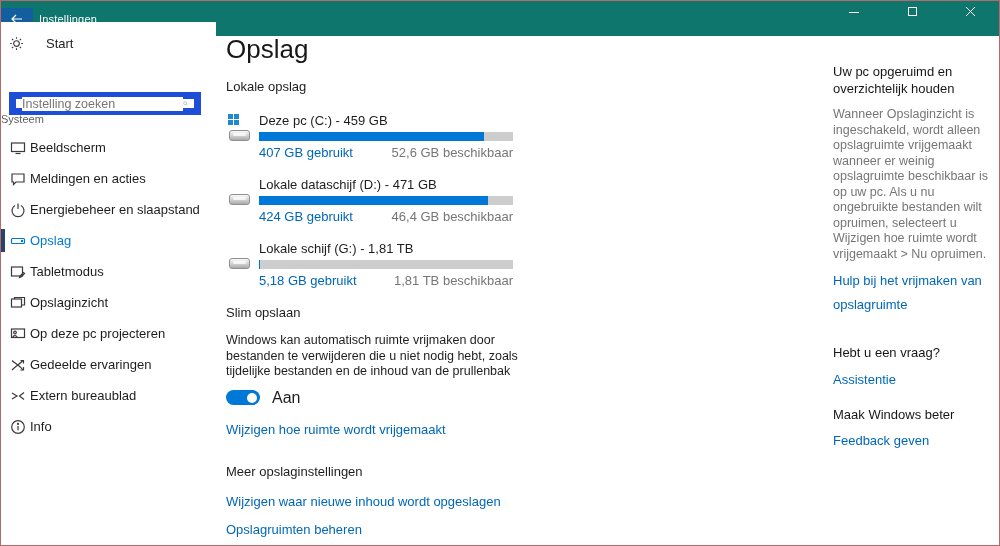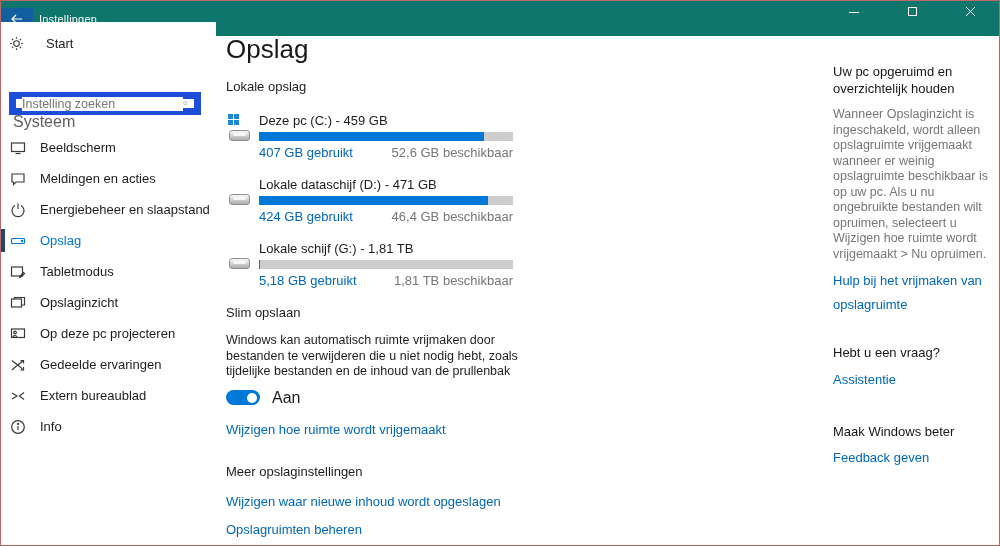--- a/index.html
+++ b/index.html
@@ -13,23 +13,23 @@
   .tb-title { color:#fff; font-size:11px; margin-left:6px; letter-spacing:.2px; }
   .tb-controls { position:absolute; right:0; top:0; height:21px; display:flex; align-items:center; }
   .tb-btn { width:58px; height:21px; display:flex; align-items:center; justify-content:center; cursor:pointer; }
 
   
   .sidebar { position:absolute; top:21px; left:0; width:215px; bottom:0; background:#fff; }
   .home-row { position:absolute; top:14px; left:8px; display:flex; align-items:center; gap:22px; font-size:13px; cursor:pointer; }
   .searchbox { position:absolute; top:46px; left:8px; width:192px; height:23px; border:7px solid #1d4ed8; background:#fff; display:flex; align-items:center; padding:0 6px;margin-top:24px; }
   .searchbox input { border:none; outline:none; flex:1; font-size:12.5px; font-family:inherit; color:#1d1d1d; }
   .searchbox input::placeholder { color:#767676; }
-  .group-label { position:absolute; top:91px; left:12px; font-size:16px; color:#5f5f5f; }
+  .group-label { position:absolute; top:91px; left:0; font-size:11px; color:#5f5f5f; }
   .nav { position:absolute; top:110px; left:0; right:0; }
-  .nav-item { position:relative; height:31px; display:flex; align-items:center; gap:14px; padding-left:9px; font-size:13px; cursor:pointer; color:#1d1d1d; }
+  .nav-item { position:relative; height:31px; display:flex; align-items:center; gap:4px; padding-left:9px; font-size:13px; cursor:pointer; color:#1d1d1d; }
   .nav-item svg { flex:0 0 16px; }
   .nav-item.selected { color:#0078d7; }
   .nav-item.selected::before { content:""; position:absolute; left:0; top:4px; bottom:4px; width:4px; background:#25456f; }
   .nav-icon { stroke:#3a3a3a; fill:none; stroke-width:1.2; }
   .selected .nav-icon { stroke:#0078d7; }
 
   
   .main { position:absolute; top:21px; left:225px; width:300px; }
   .page-title { font-size:26px; font-weight:300; color:#171717; margin-top:12px; }
   .section-h { font-size:13px; font-weight:400; color:#1d1d1d; }
@@ -63,21 +63,21 @@
 
   
   .aside { position:absolute; top:21px; left:832px; width:160px; }
   .aside-h { font-size:13px; color:#171717; line-height:17px; margin-top:0; }
   .a-tidy-h { margin-top:41px; }
   .aside-body { margin-top:10px; font-size:12.5px; line-height:15.5px; color:#767676; }
   .aside-link { display:block; line-height:24px; }
   .a-tidy-link { margin-top:7px; }
   .a-q-h { margin-top:27px; }
   .a-q-link { margin-top:7px; }
-  .a-fb-h { margin-top:31px; }
+  .a-fb-h { margin-top:14px; }
   .a-fb-link { margin-top:6px; }
 </style>
 </head>
 <body>
 
 <div class="window">
 
   <div class="titlebar">
     <div class="back-btn">
       <svg width="12" height="10" viewBox="0 0 12 10">

